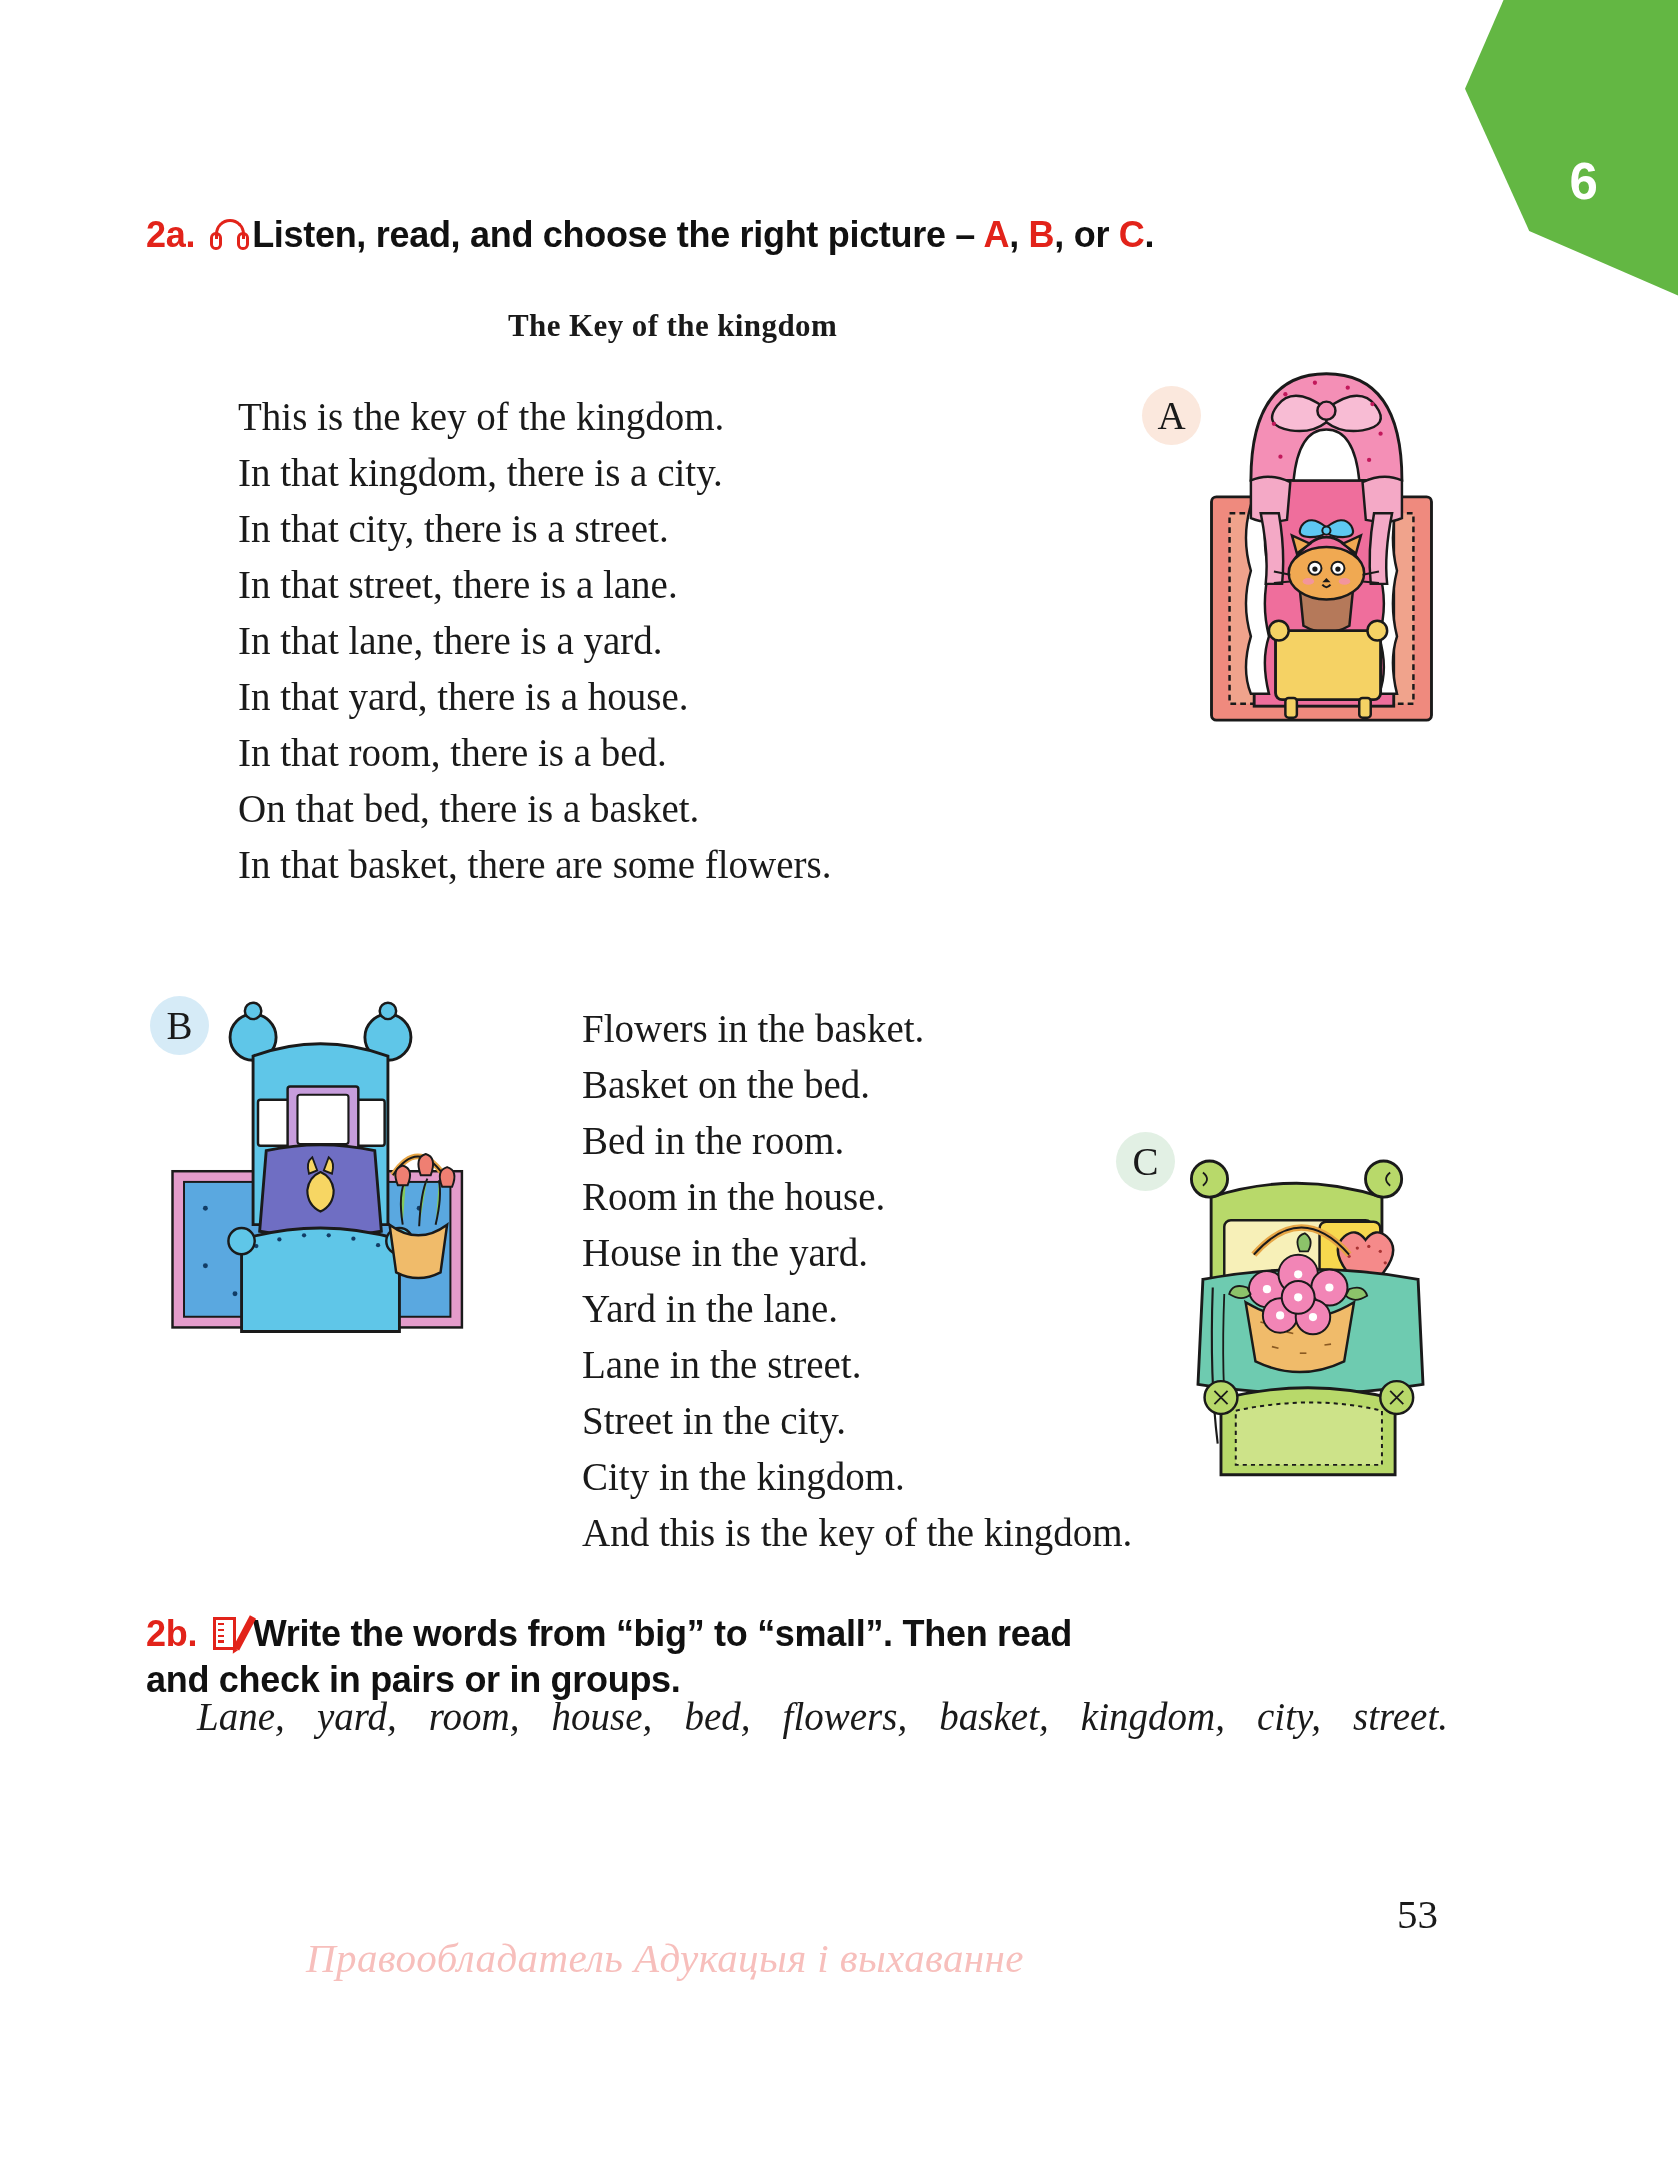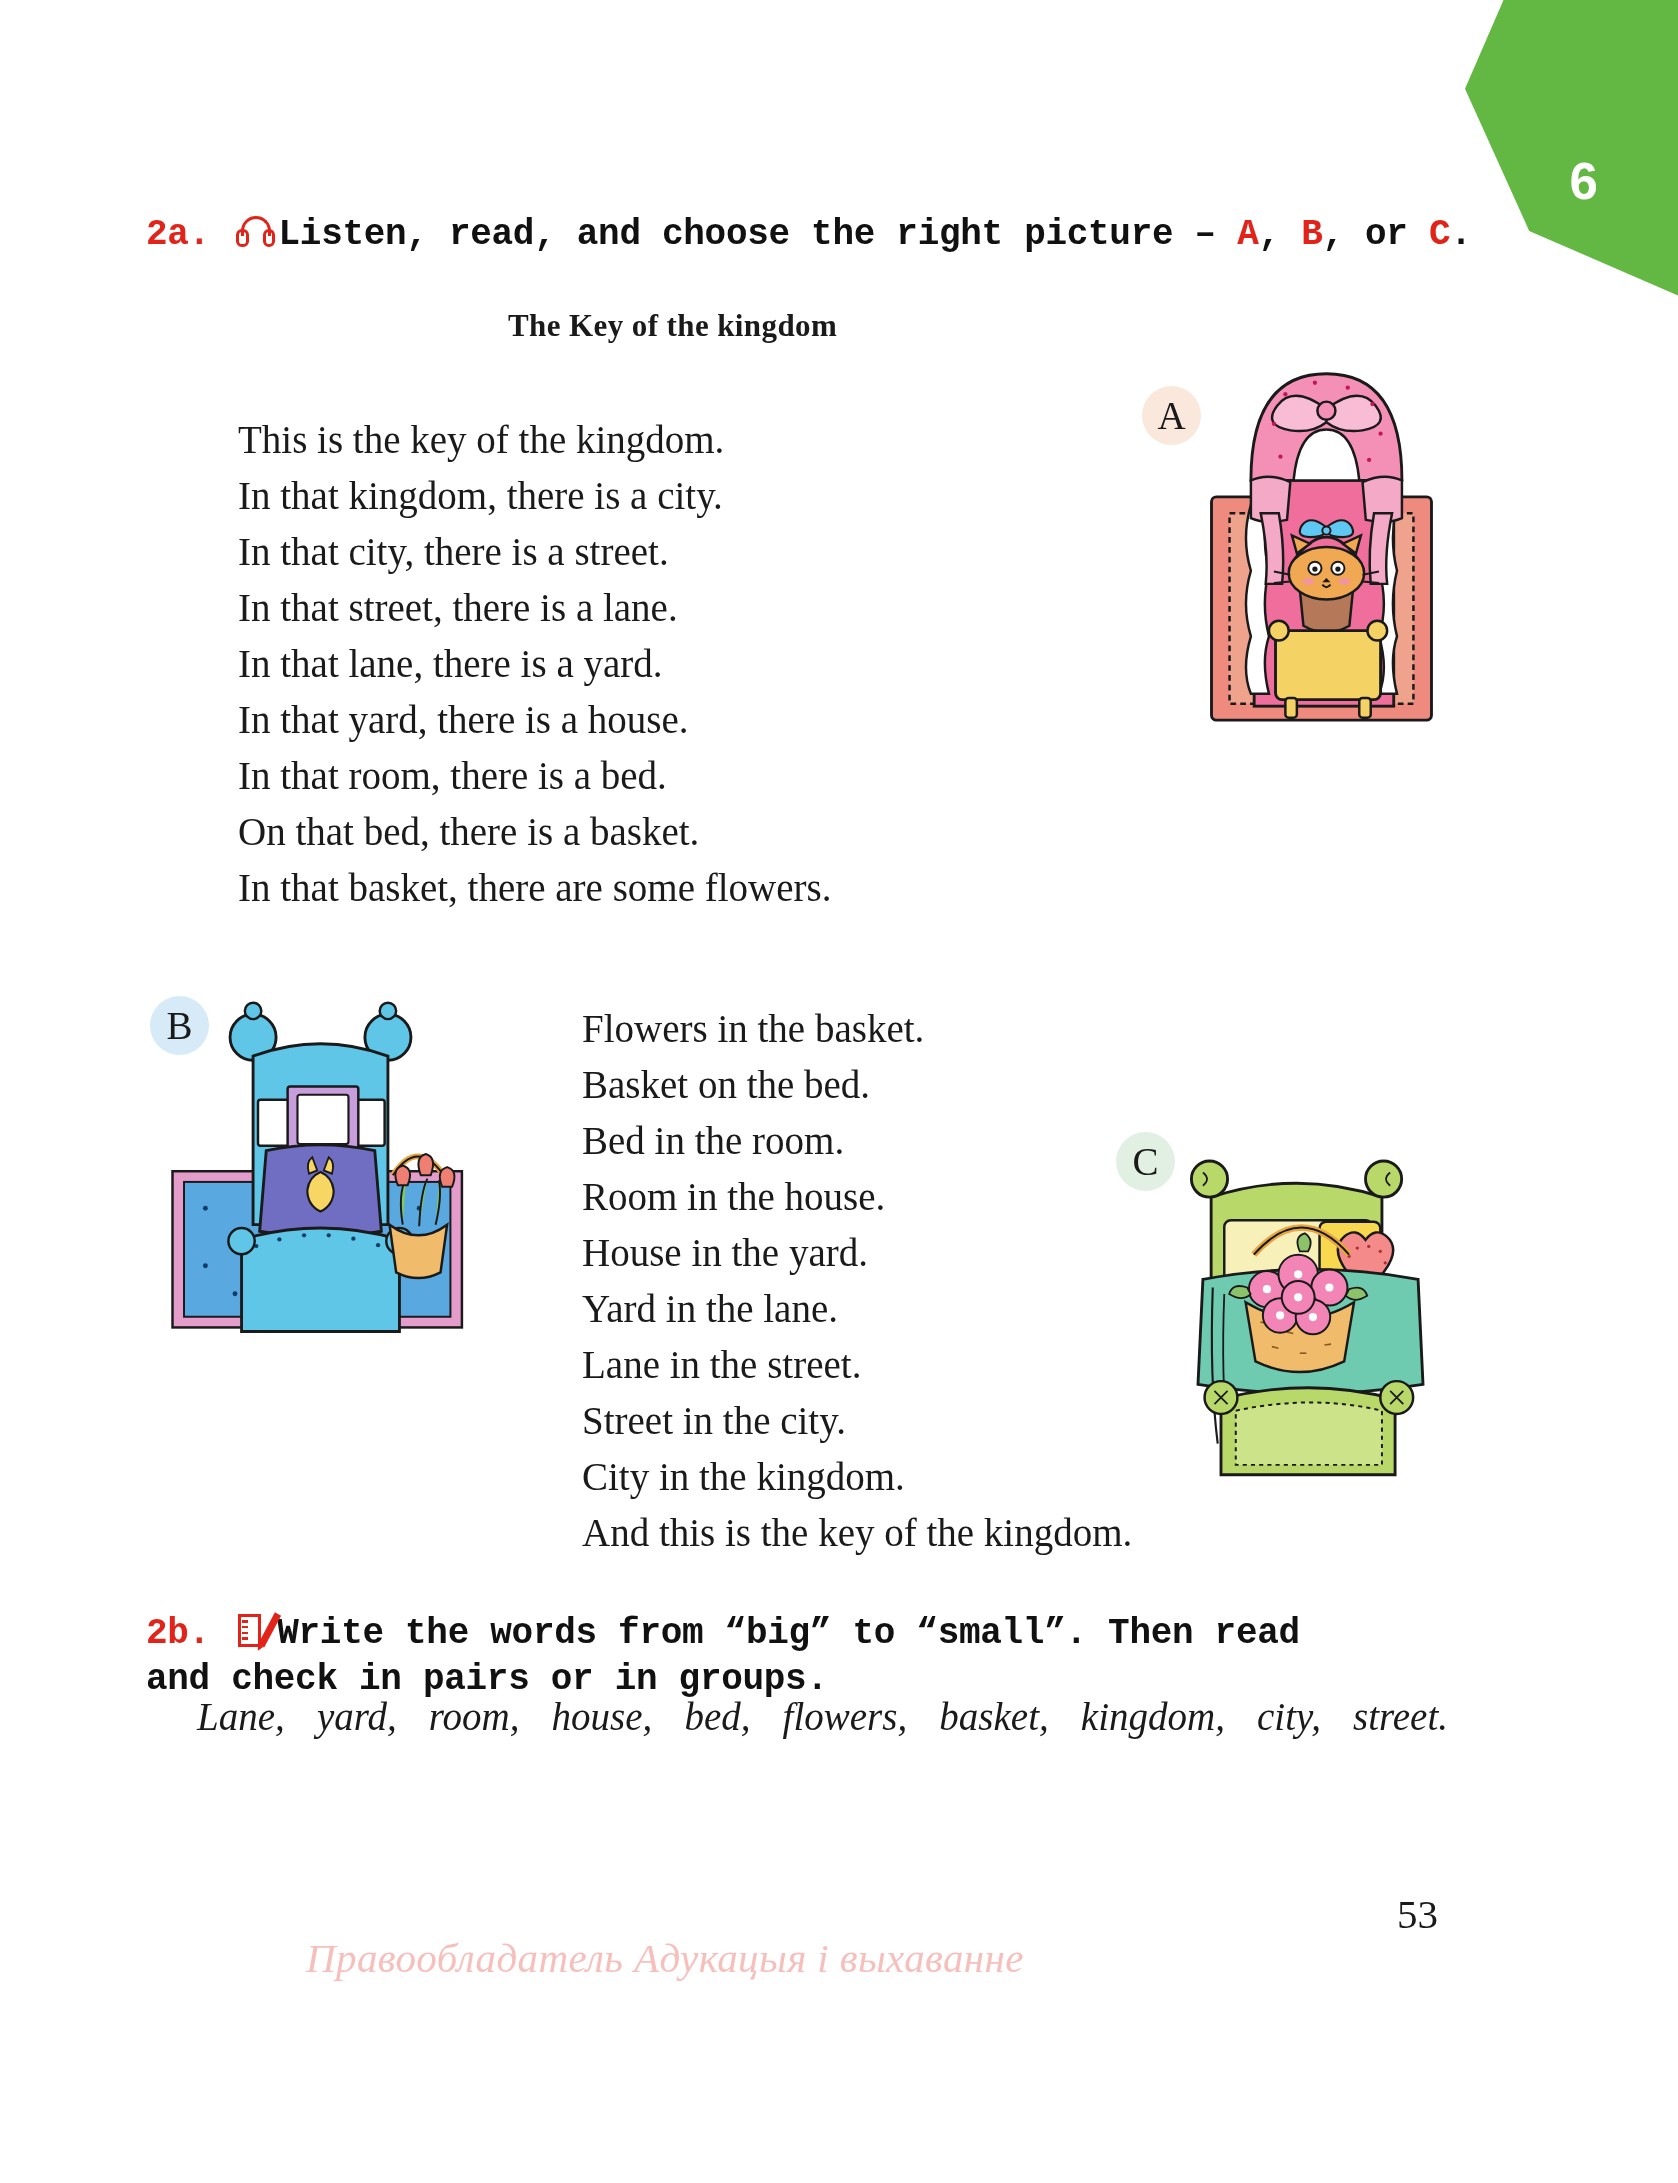--- a/index.html
+++ b/index.html
@@ -37,21 +37,21 @@
     font-family: "Liberation Sans", sans-serif;
     font-weight: bold;
     font-size: 51px;
     line-height: 1;
     letter-spacing: -0.8px;
   }
 
   
   .task-head {
     position: absolute;
-    font-family: Liberation Mono, monospace;
+    font-family: Liberation Sans, sans-serif;
     font-weight: bold;
     font-size: 36px;
     color: #111111;
     line-height: 1.28;
     letter-spacing: -0.3px;
   }
   .task-num {
     color: #e2231a;
   }
   .red {
@@ -221,21 +221,21 @@
 
   <div class="task-head" style="left:146px; top:212px;">
     <span class="task-num">2a.</span>
     <span class="icon-headphones">
       <span class="band"></span><span class="cup-l"></span><span class="cup-r"></span>
     </span><span>Listen, read, and choose the right picture – </span><span class="red">A</span><span>, </span><span class="red">B</span><span>, or </span><span class="red">C</span><span>.</span>
   </div>
 
   <div class="poem-title" style="left:508px; top:308px;">The Key of the kingdom</div>
 
-  <div class="poem" style="left:238px; top:412px;">
+  <div class="poem" style="left:238px; top:389px;">
     <div>This is the key of the kingdom.</div>
     <div>In that kingdom, there is a city.</div>
     <div>In that city, there is a street.</div>
     <div>In that street, there is a lane.</div>
     <div>In that lane, there is a yard.</div>
     <div>In that yard, there is a house.</div>
     <div>In that room, there is a bed.</div>
     <div>On that bed, there is a basket.</div>
     <div>In that basket, there are some flowers.</div>
   </div>

